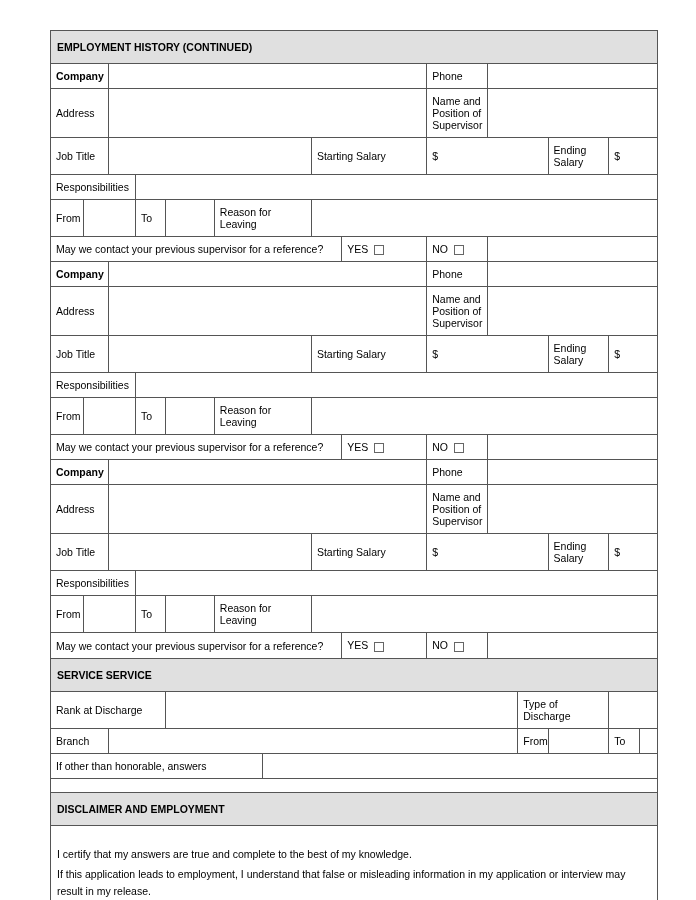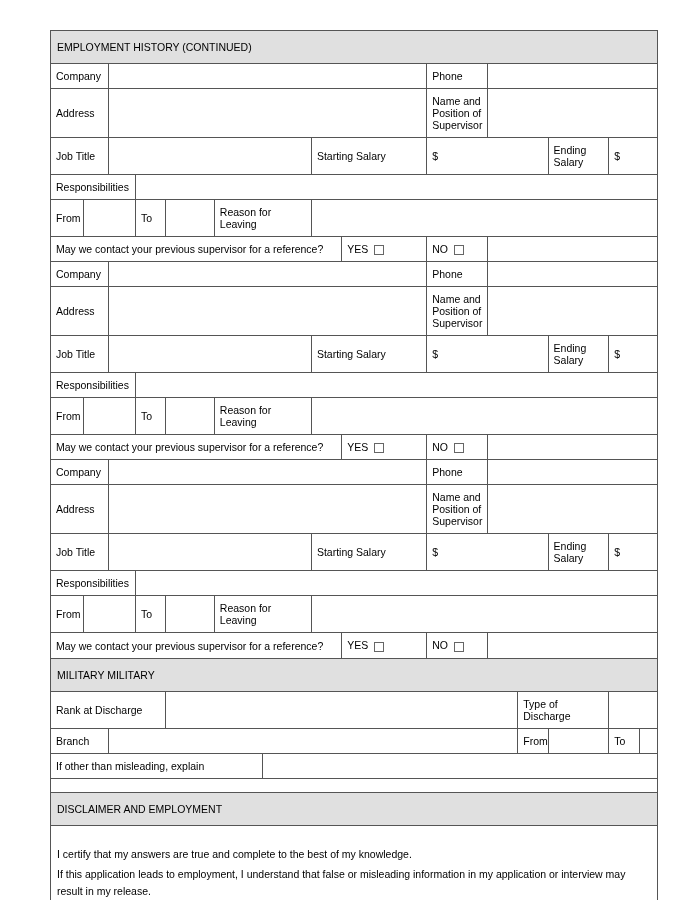--- a/index.html
+++ b/index.html
@@ -19,25 +19,25 @@
   }
   .form-table td {
     border: 1px solid #555;
     padding: 6px 5px;
     vertical-align: middle;
     font-size: 10.5px;
     height: 22px;
   }
   .section-header {
     background: #e0e0e0;
-    font-weight: normal;
+    font-weight: bold;
     font-size: 11px;
     padding: 10px 6px !important;
   }
-  .bold { font-weight: normal; }
+  .bold { font-weight: bold; }
   .checkbox {
     display: inline-block;
     width: 10px;
     height: 10px;
     border: 1px solid #666;
     vertical-align: middle;
     margin-left: 6px;
   }
   .addr-row td { height: 34px; }
   .disclaimer-text td {
@@ -190,38 +190,38 @@
   <td colspan="11"></td>
 </tr>
 <tr>
   <td colspan="10">May we contact your previous supervisor for a reference?</td>
   <td colspan="2"><span>YES</span><span class="checkbox"></span></td>
   <td colspan="2"><span>NO</span><span class="checkbox"></span></td>
   <td colspan="6"></td>
 </tr>
 
 <tr>
-        <td colspan="20" class="section-header">MILITARY MILITARY</td>
+        <td colspan="20" class="section-header">SERVICE SERVICE</td>
       </tr>
 <tr>
   <td colspan="4">Rank at Discharge</td>
   <td colspan="11"></td>
   <td colspan="3">Type of Discharge</td>
   <td colspan="2"></td>
 </tr>
 <tr>
   <td colspan="2">Branch</td>
   <td colspan="13"></td>
   <td>From</td>
   <td colspan="2"></td>
   <td>To</td>
   <td></td>
 </tr>
 <tr>
-  <td colspan="8">If other than misleading, explain</td>
+  <td colspan="8">If other than honorable, answers</td>
   <td colspan="12"></td>
 </tr>
 <tr class="spacer-row">
         <td colspan="20"></td>
       </tr>
 
 <tr>
         <td colspan="20" class="section-header">DISCLAIMER AND EMPLOYMENT</td>
       </tr>
 <tr class="disclaimer-text">

